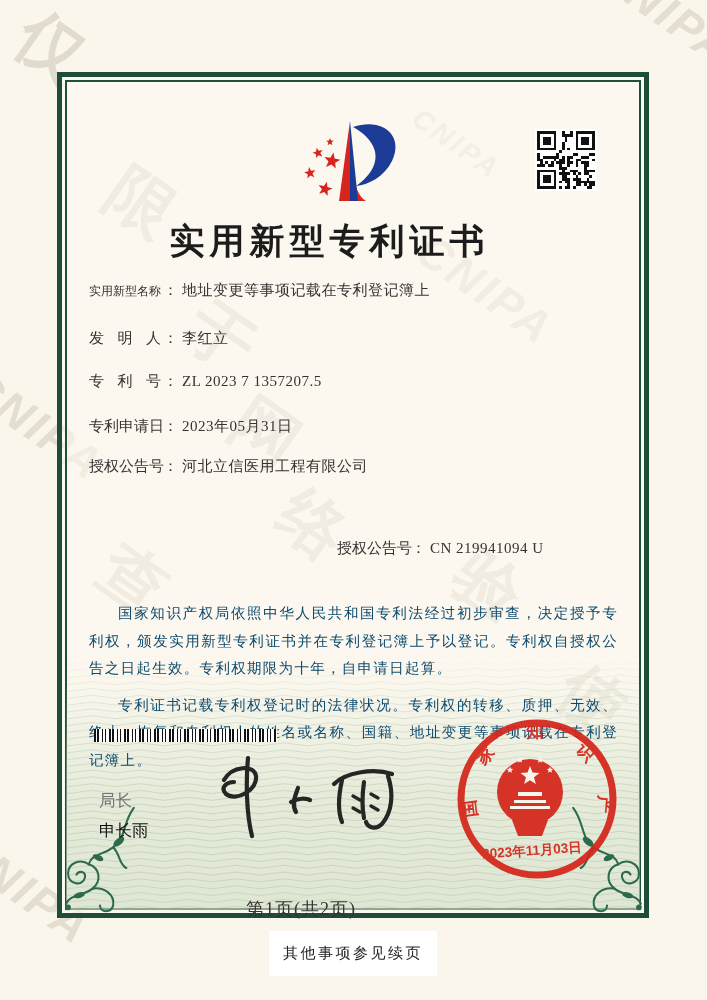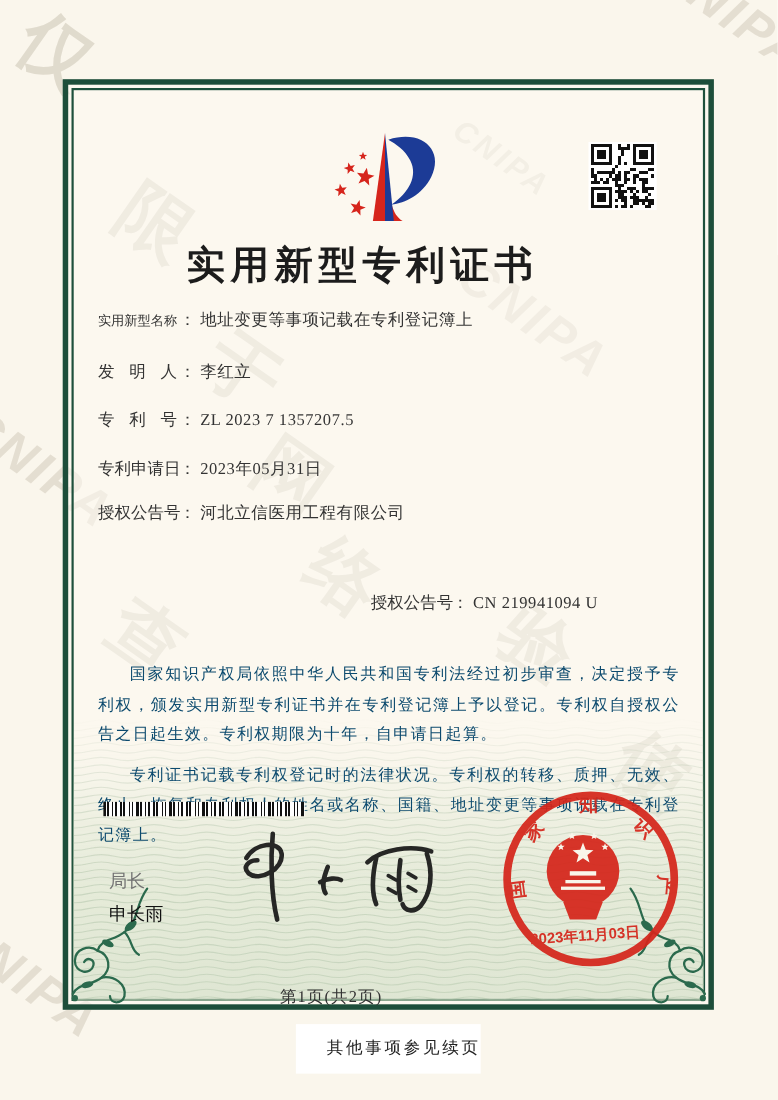--- a/index.html
+++ b/index.html
@@ -34,23 +34,23 @@
   .fgroup2{position:absolute;left:248px;top:0;}
   .paras{position:absolute;left:89px;top:600px;width:529px;font-size:14.5px;line-height:27.5px;
          letter-spacing:1.3px;color:#0c4a6e;text-align:justify;}
   .paras p{margin:0 0 9px 0;text-indent:2em;}
   .barcode{position:absolute;left:94px;top:729px;width:183px;height:13px;
     background:repeating-linear-gradient(90deg,#111 0 2px,#fff 2px 3px,#111 3px 5px,#fff 5px 8px,#111 8px 9px,#fff 9px 11px,#111 11px 12px,#fff 12px 15px);}
   .signer-title{position:absolute;left:99px;top:790px;font-size:16.5px;color:#737373;font-family:"Liberation Sans",sans-serif;}
   .signer-name{position:absolute;left:99px;top:820px;font-size:16.5px;color:#111;font-family:"Liberation Sans",sans-serif;}
   .signature{position:absolute;left:196px;top:750px;}
   .seal{position:absolute;left:452px;top:714px;opacity:0.93;}
-  .page-ind{position:absolute;left:57px;top:897px;width:488px;text-align:center;font-size:15px;letter-spacing:1px;color:#333;}
+  .page-ind{position:absolute;left:57px;top:897px;width:488px;text-align:center;font-size:18px;letter-spacing:1px;color:#333;}
   .footer-box{position:absolute;left:269px;top:931px;width:168px;height:45px;background:#ffffff;
-        text-align:right;line-height:45px;font-size:15px;letter-spacing:2.5px;color:#222;}
+        text-align:center;line-height:45px;font-size:15px;letter-spacing:2.5px;color:#222;}
   .flourish{position:absolute;width:95px;height:108px;}
   .flourish.fl-left{left:60px;top:806px;}
   .flourish.fl-right{left:552px;top:806px;transform:scaleX(-1);}
 </style>
 </head>
 <body>
 
 <div class="page">
 
   <span class="wm wm-cn" style="left:18px;top:2px;">仅</span>

